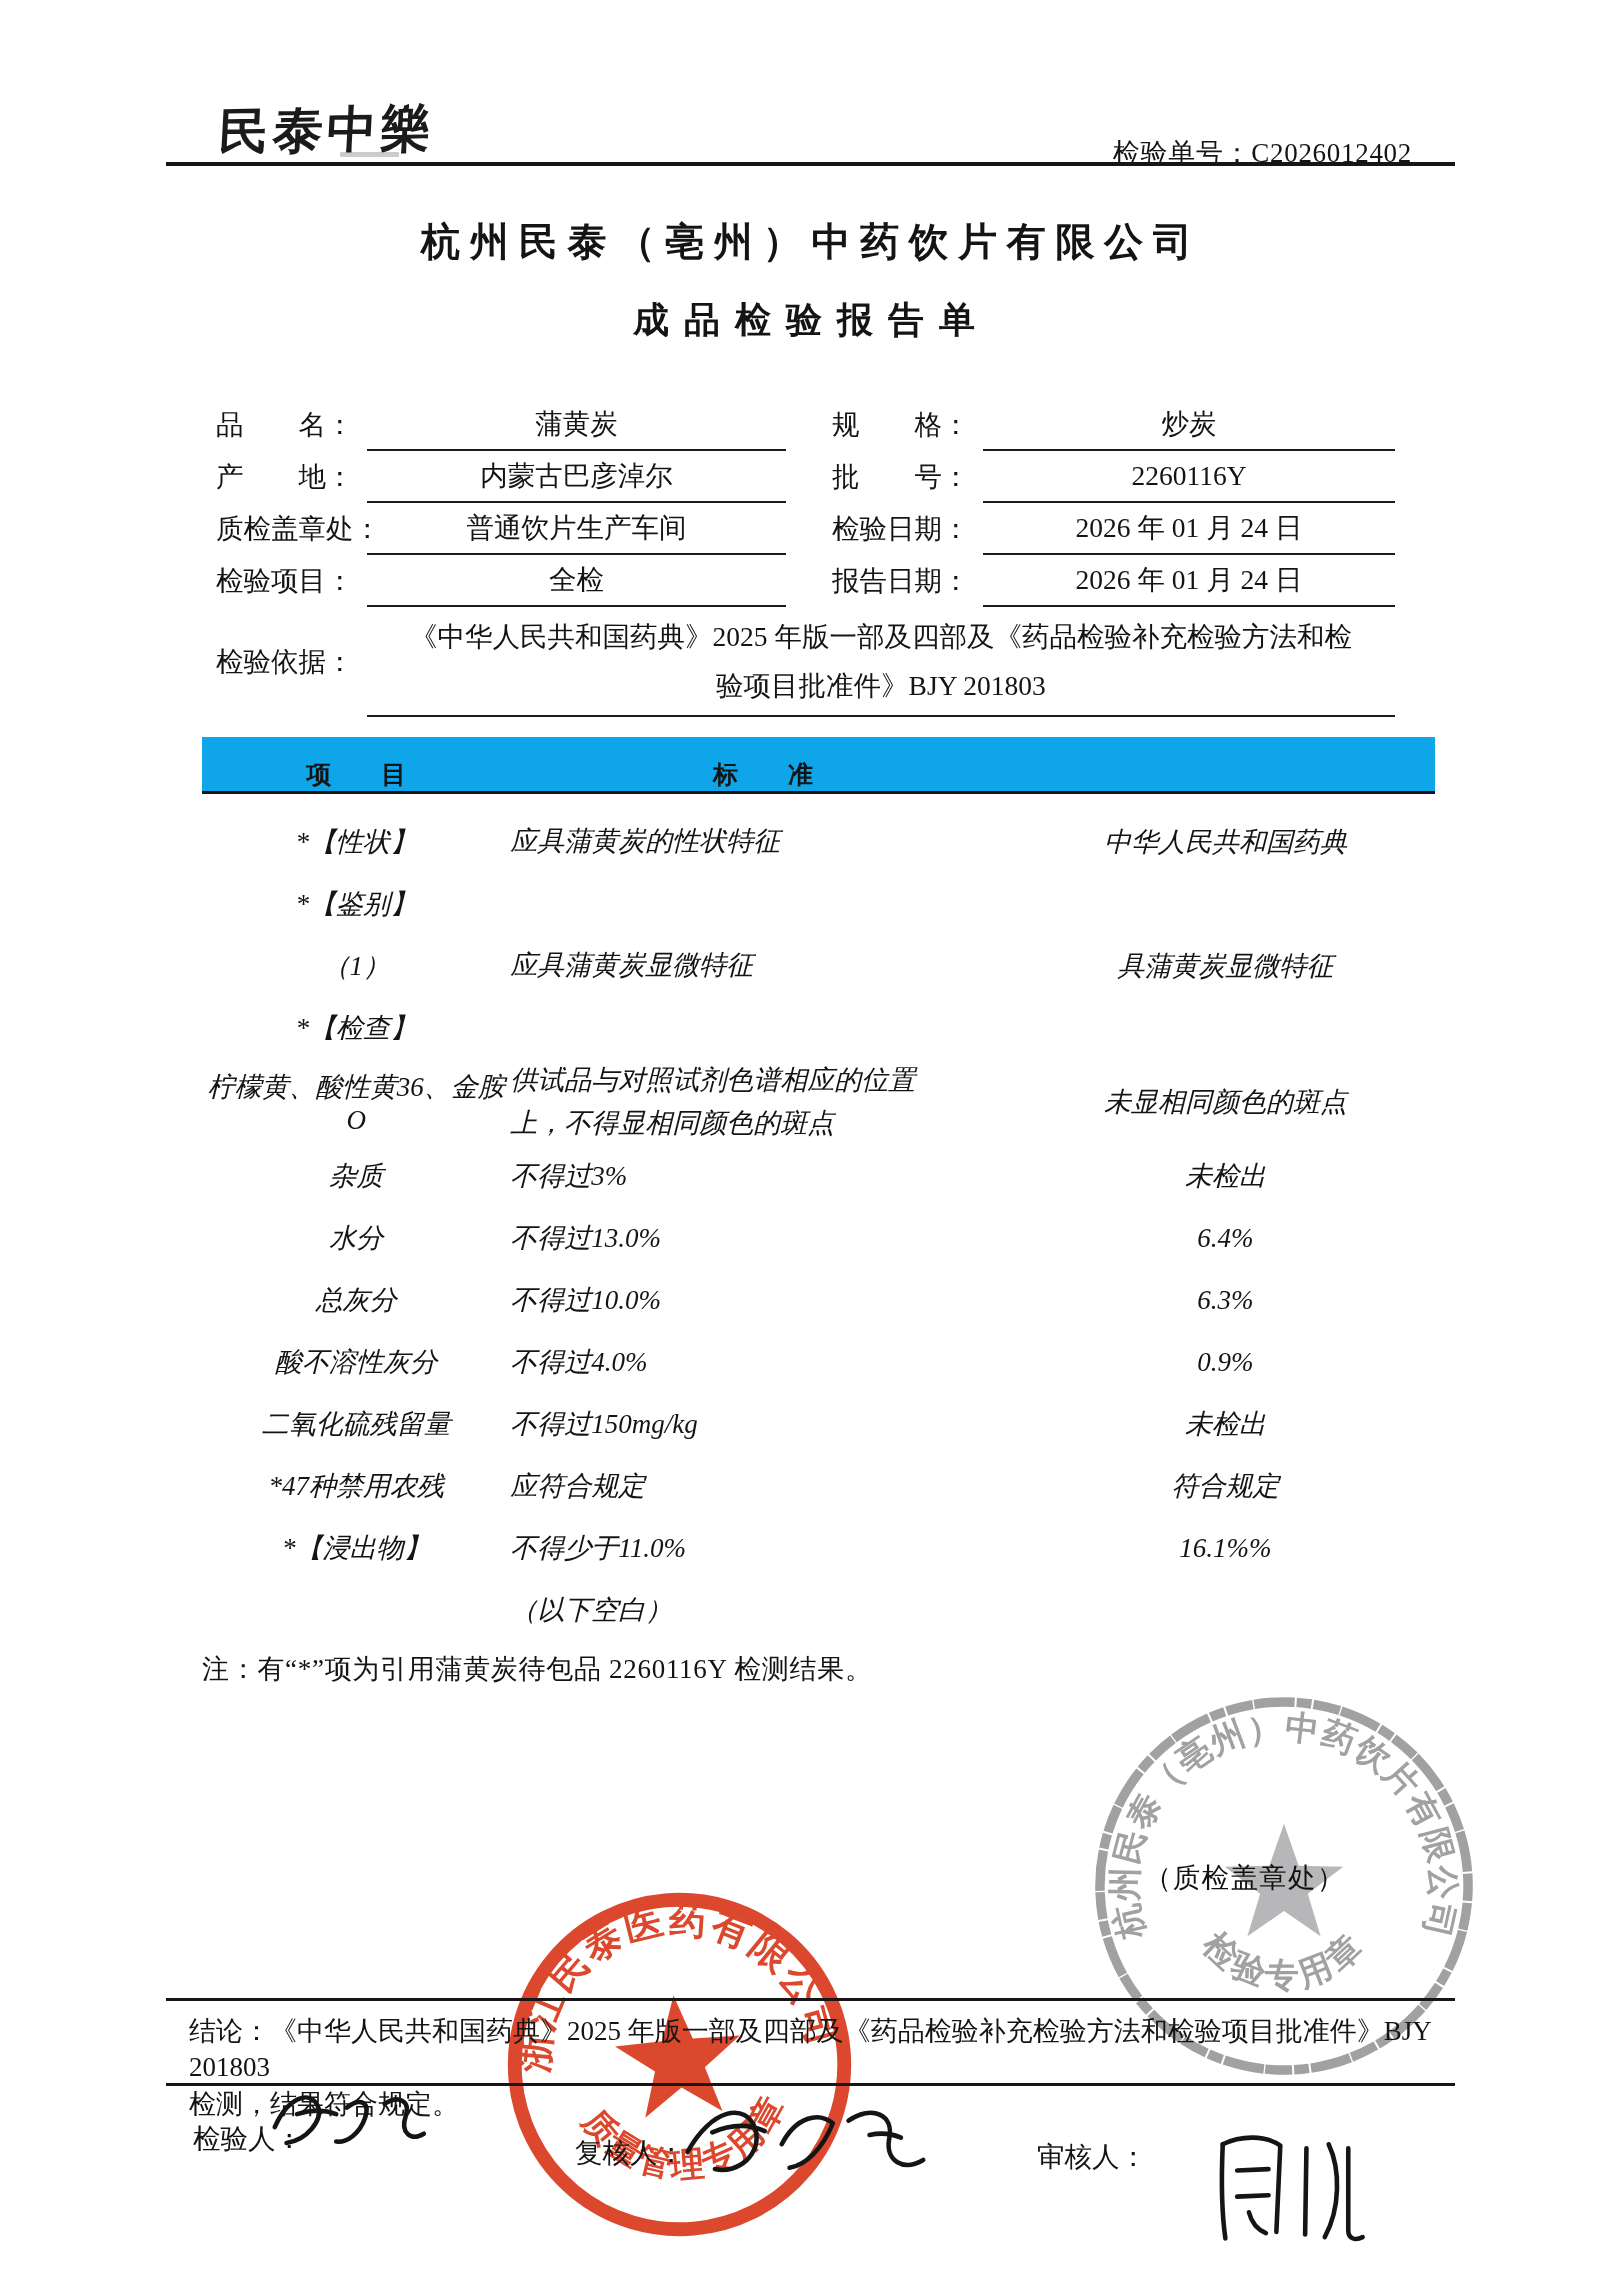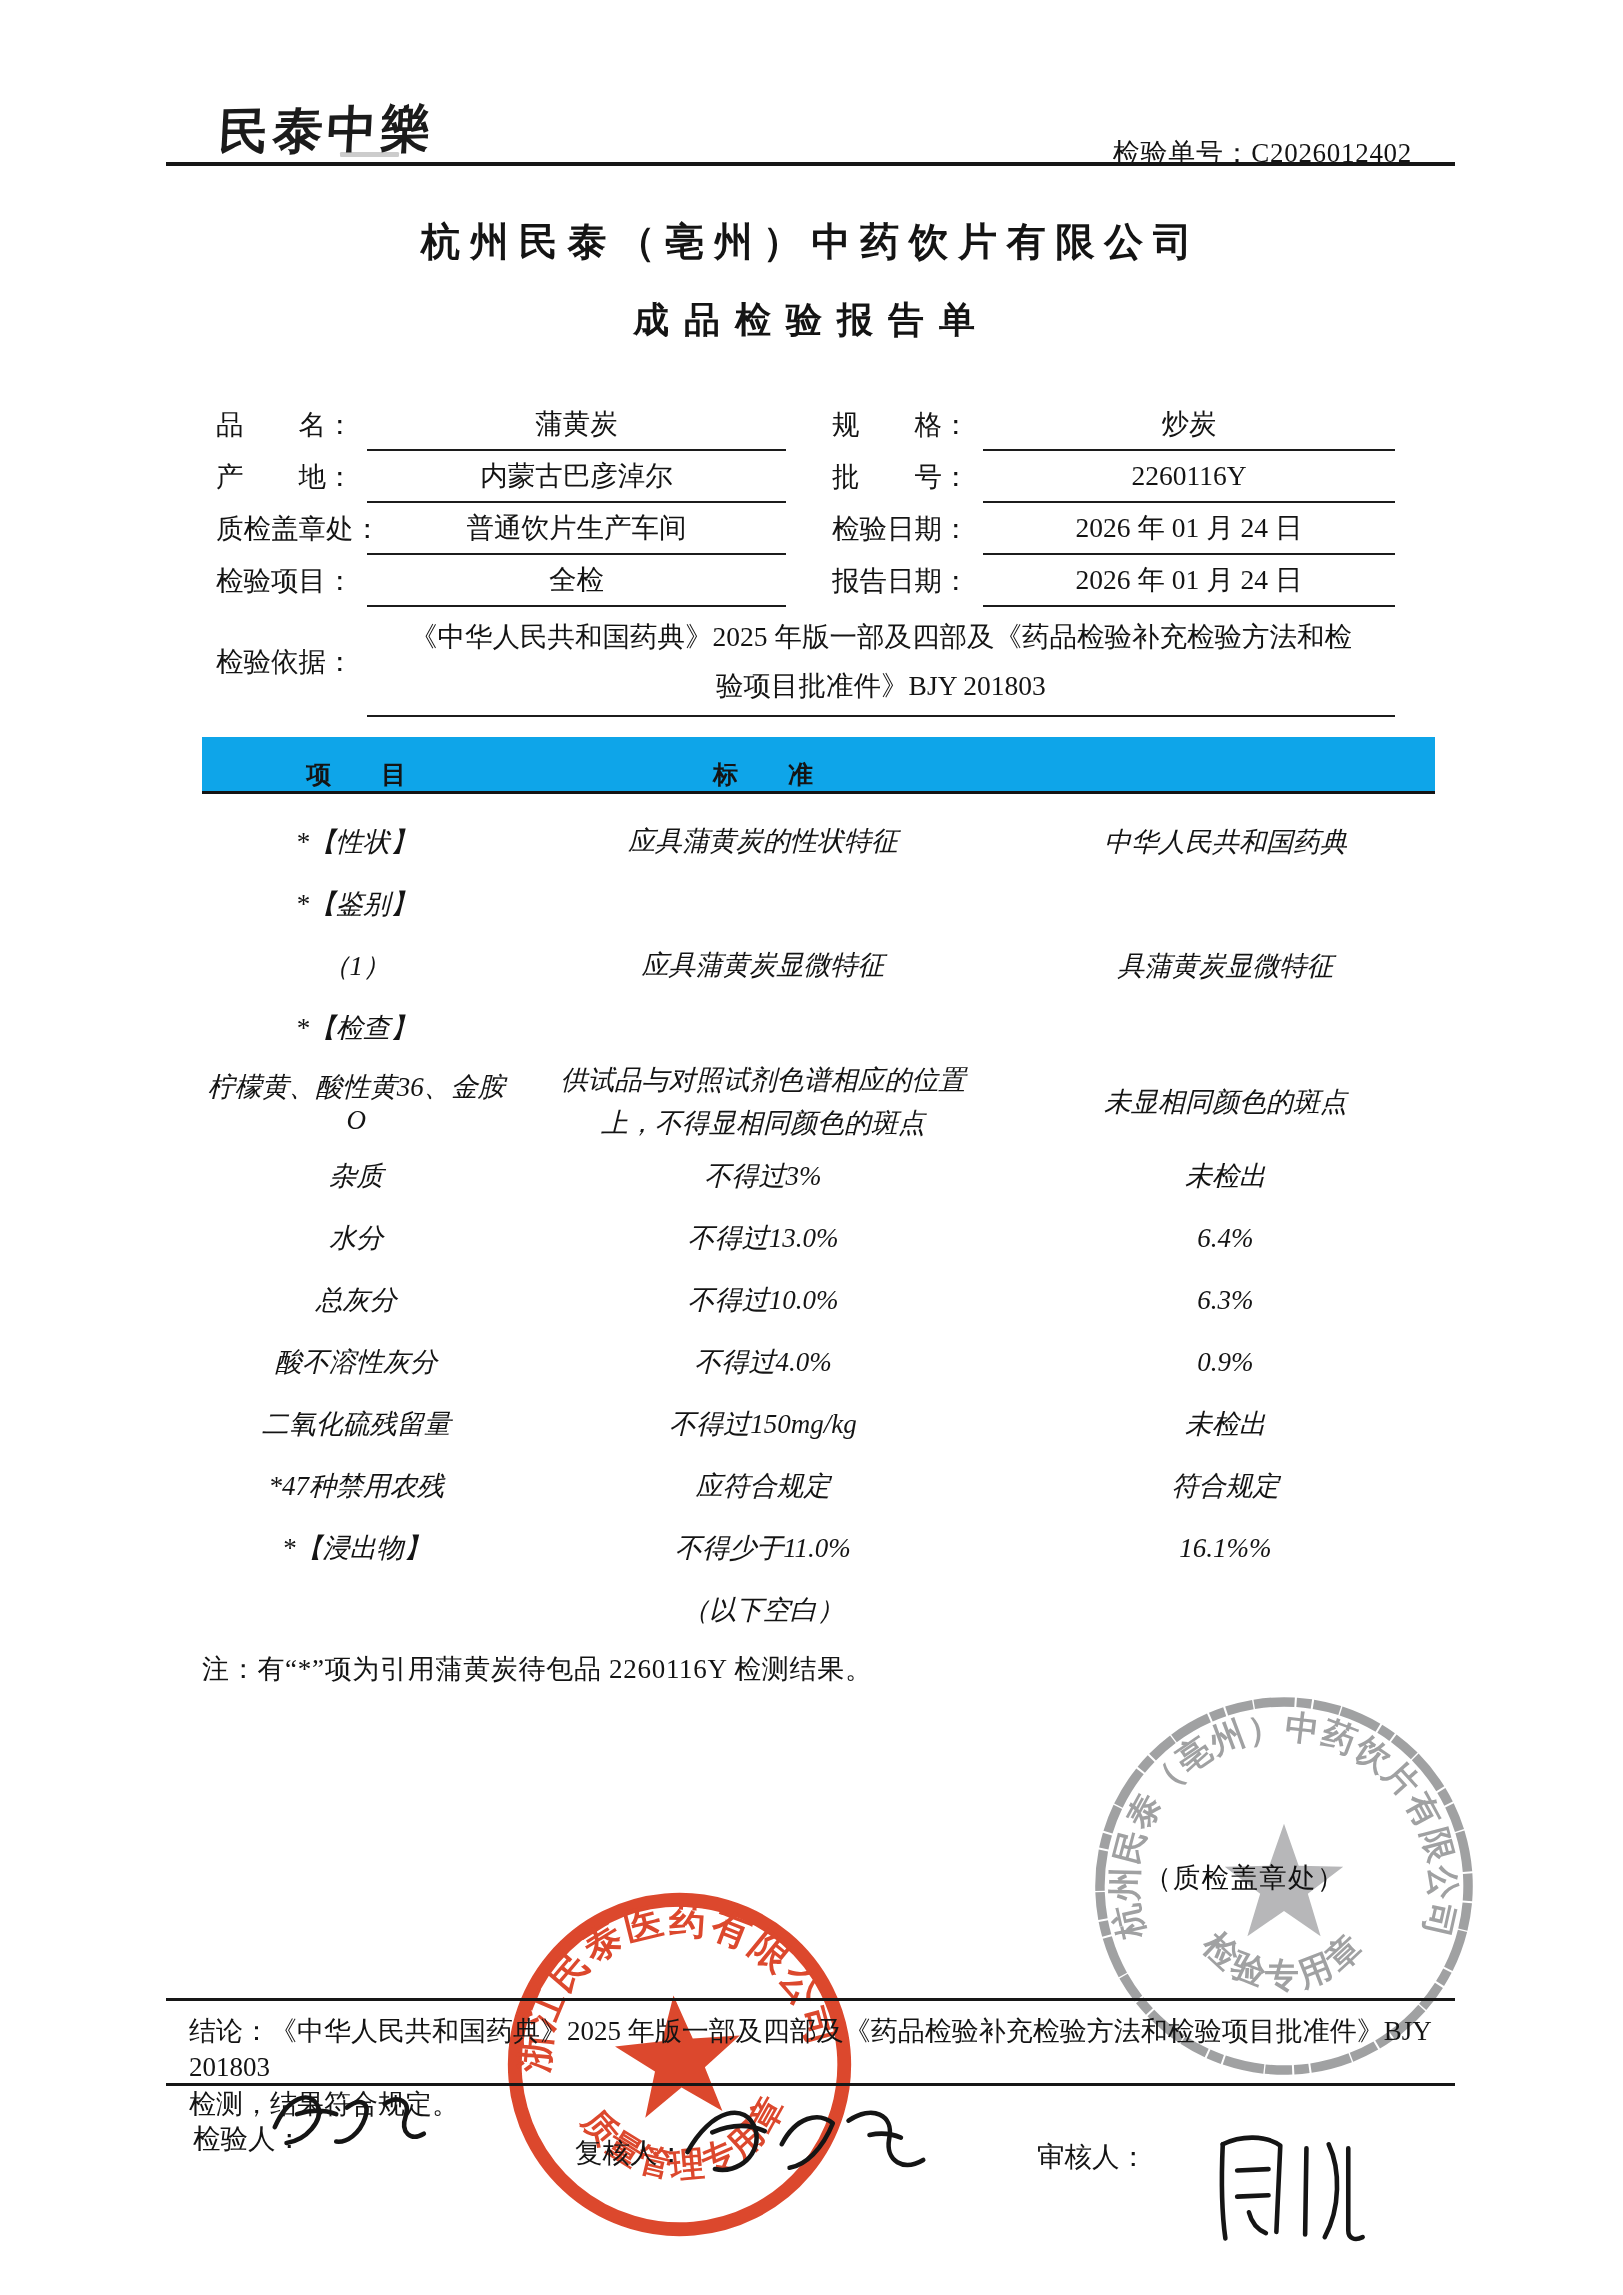--- a/index.html
+++ b/index.html
@@ -59,21 +59,21 @@
     display:flex;align-items:flex-end;height:54px;
     background:#0ea5e9;border-bottom:3.9px solid #141414;
     font-size:25px;font-weight:700;
   }
   .results-head .h1{width:25%;text-align:center;}
   .results-head .h2{width:41%;text-align:center;}
   .results-head .h3{width:34%;text-align:center;}
   .results-rows{padding-top:17px;}
   .rrow{display:flex;align-items:center;min-height:62px;font-size:27px;font-style:italic;}
   .rrow .c1{width:25%;text-align:center;font-weight:500;}
-  .rrow .c2{width:41%;text-align:center;white-space:pre-line;line-height:1.6;}
+  .rrow .c2{width:41%;white-space:pre-line;line-height:1.6;}
   .rrow .c3{width:34%;text-align:center;}
   .note{
     position:absolute;left:202px;top:1651px;font-size:27px;letter-spacing:0.7px;
   }
   
   .stamp{position:absolute;mix-blend-mode:multiply;pointer-events:none;}
   .gray-stamp{left:1081px;top:1683px;width:406px;height:406px;opacity:.85;}
   .red-stamp{left:495px;top:1880px;width:369px;height:369px;opacity:.93;transform:rotate(-5deg);}
   .qc-note{
     position:absolute;left:1144px;top:1860px;font-size:27.5px;color:#111;letter-spacing:1.3px;

